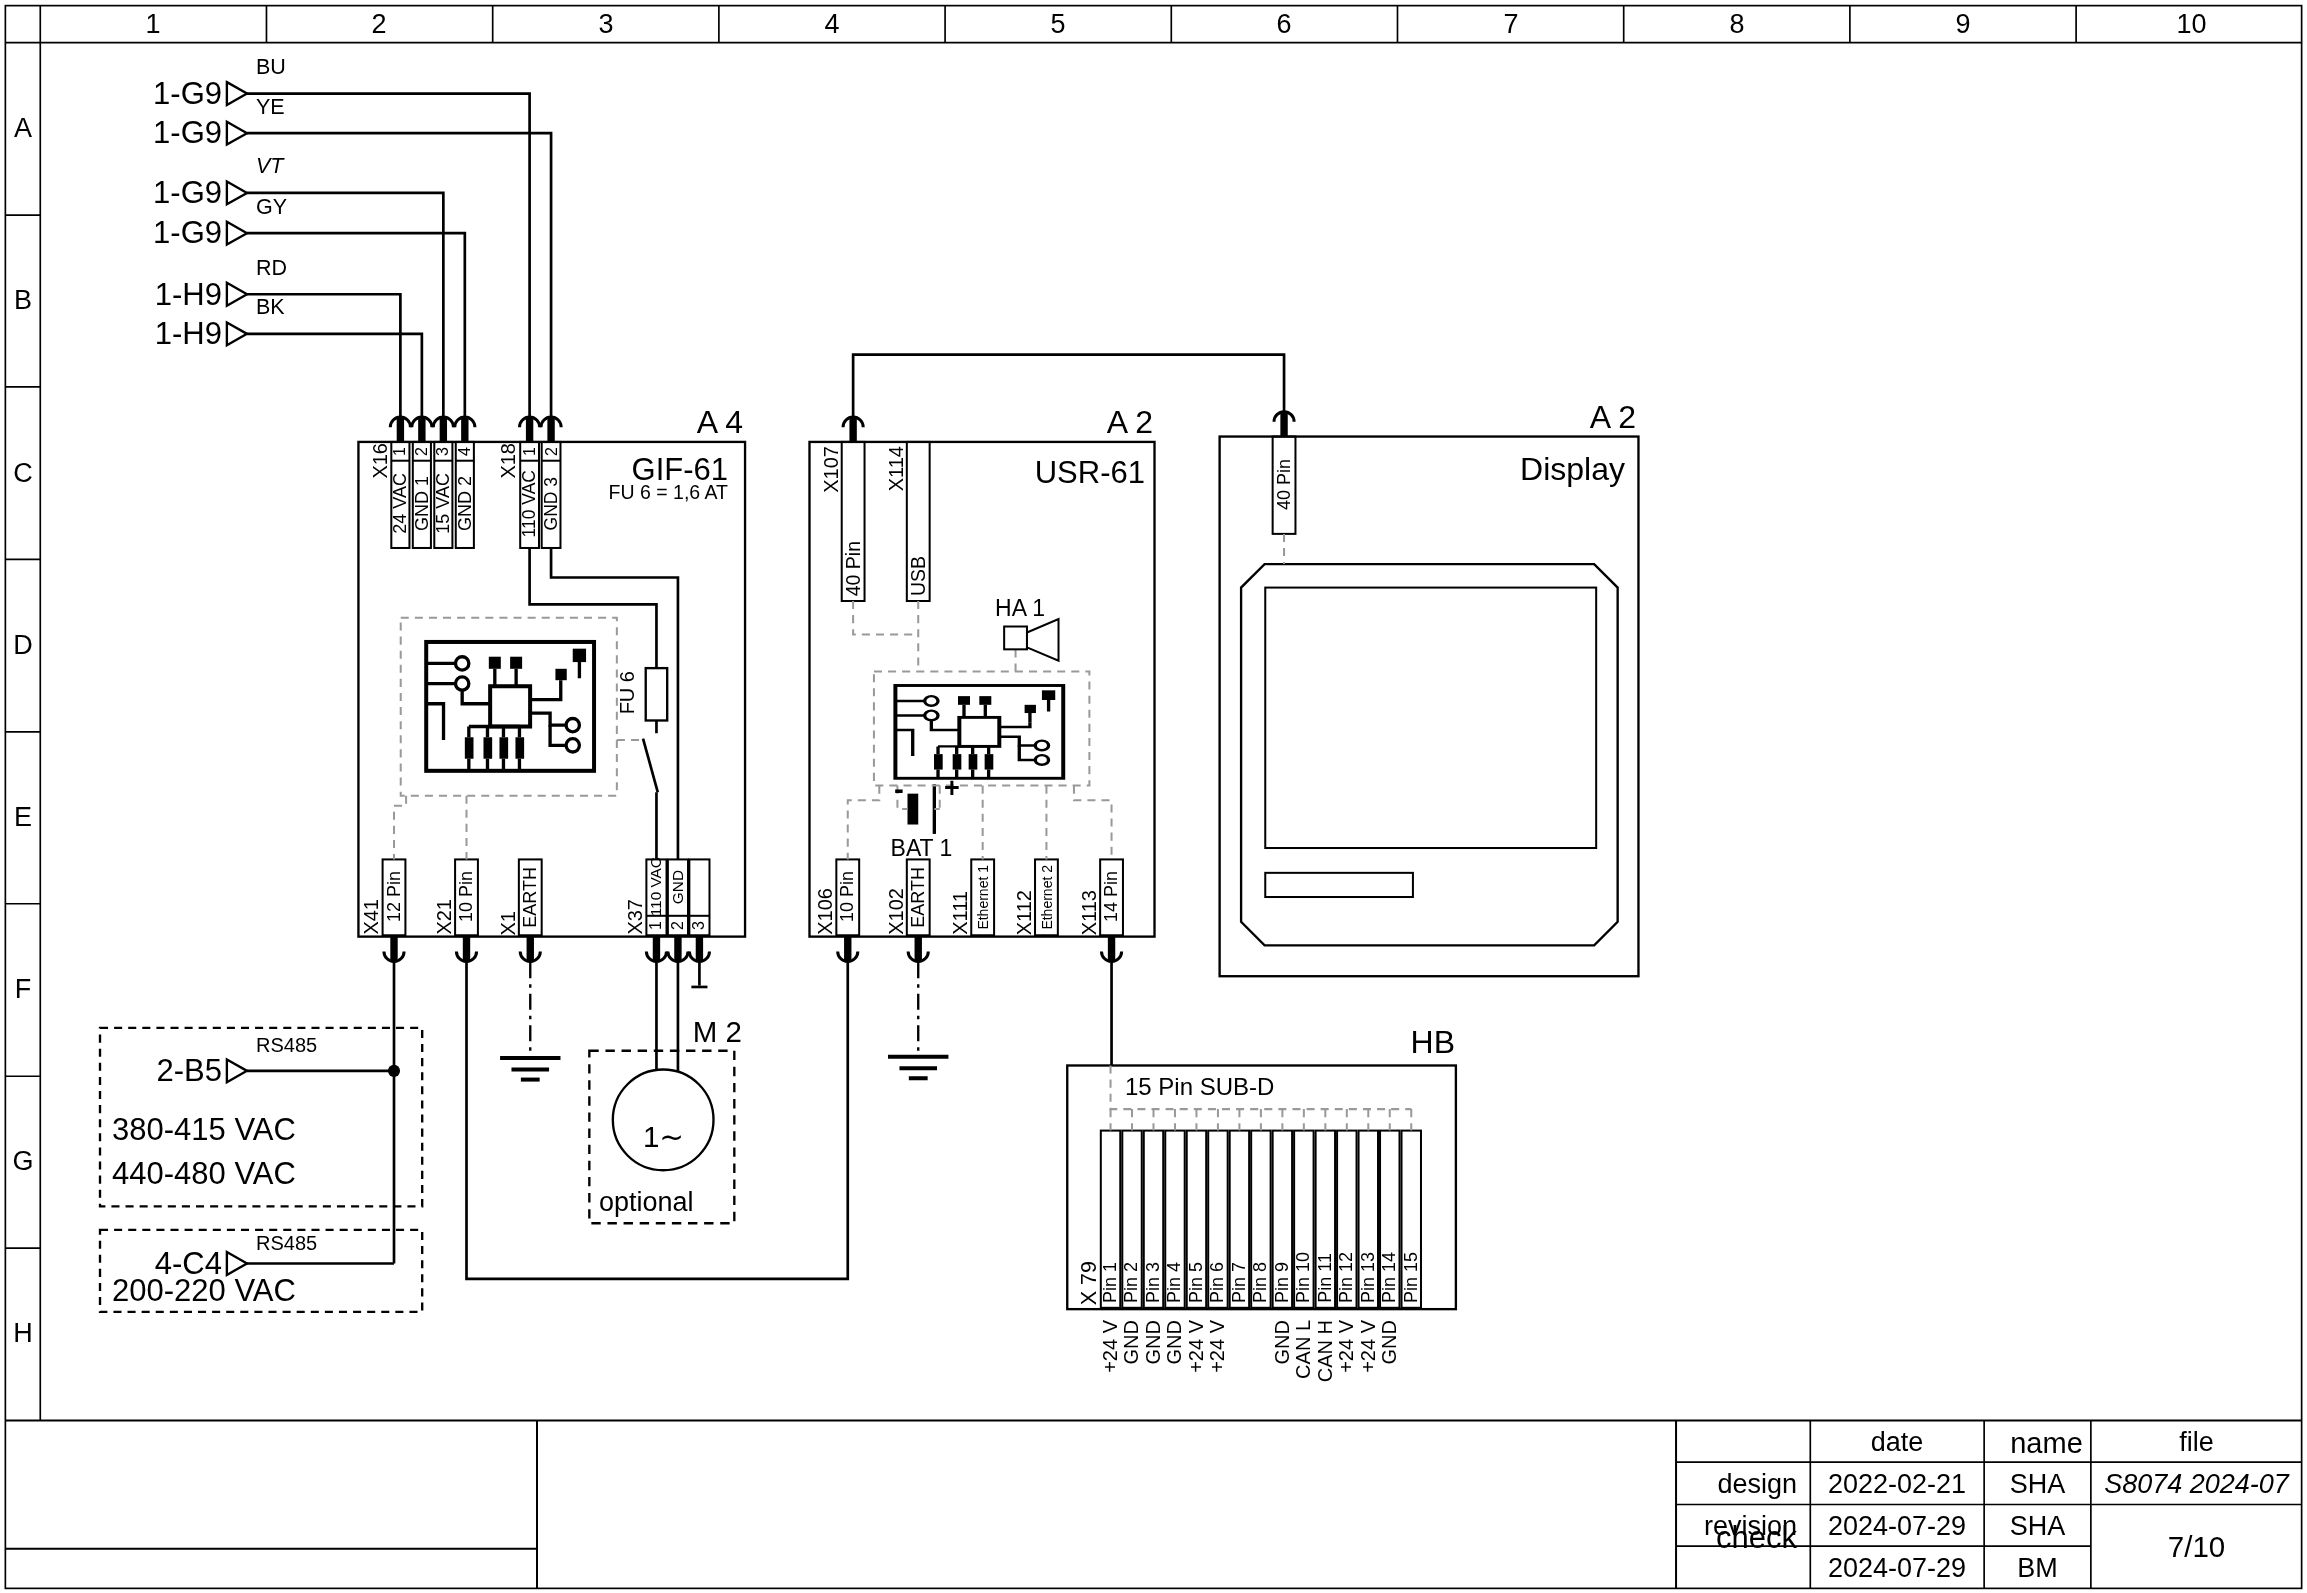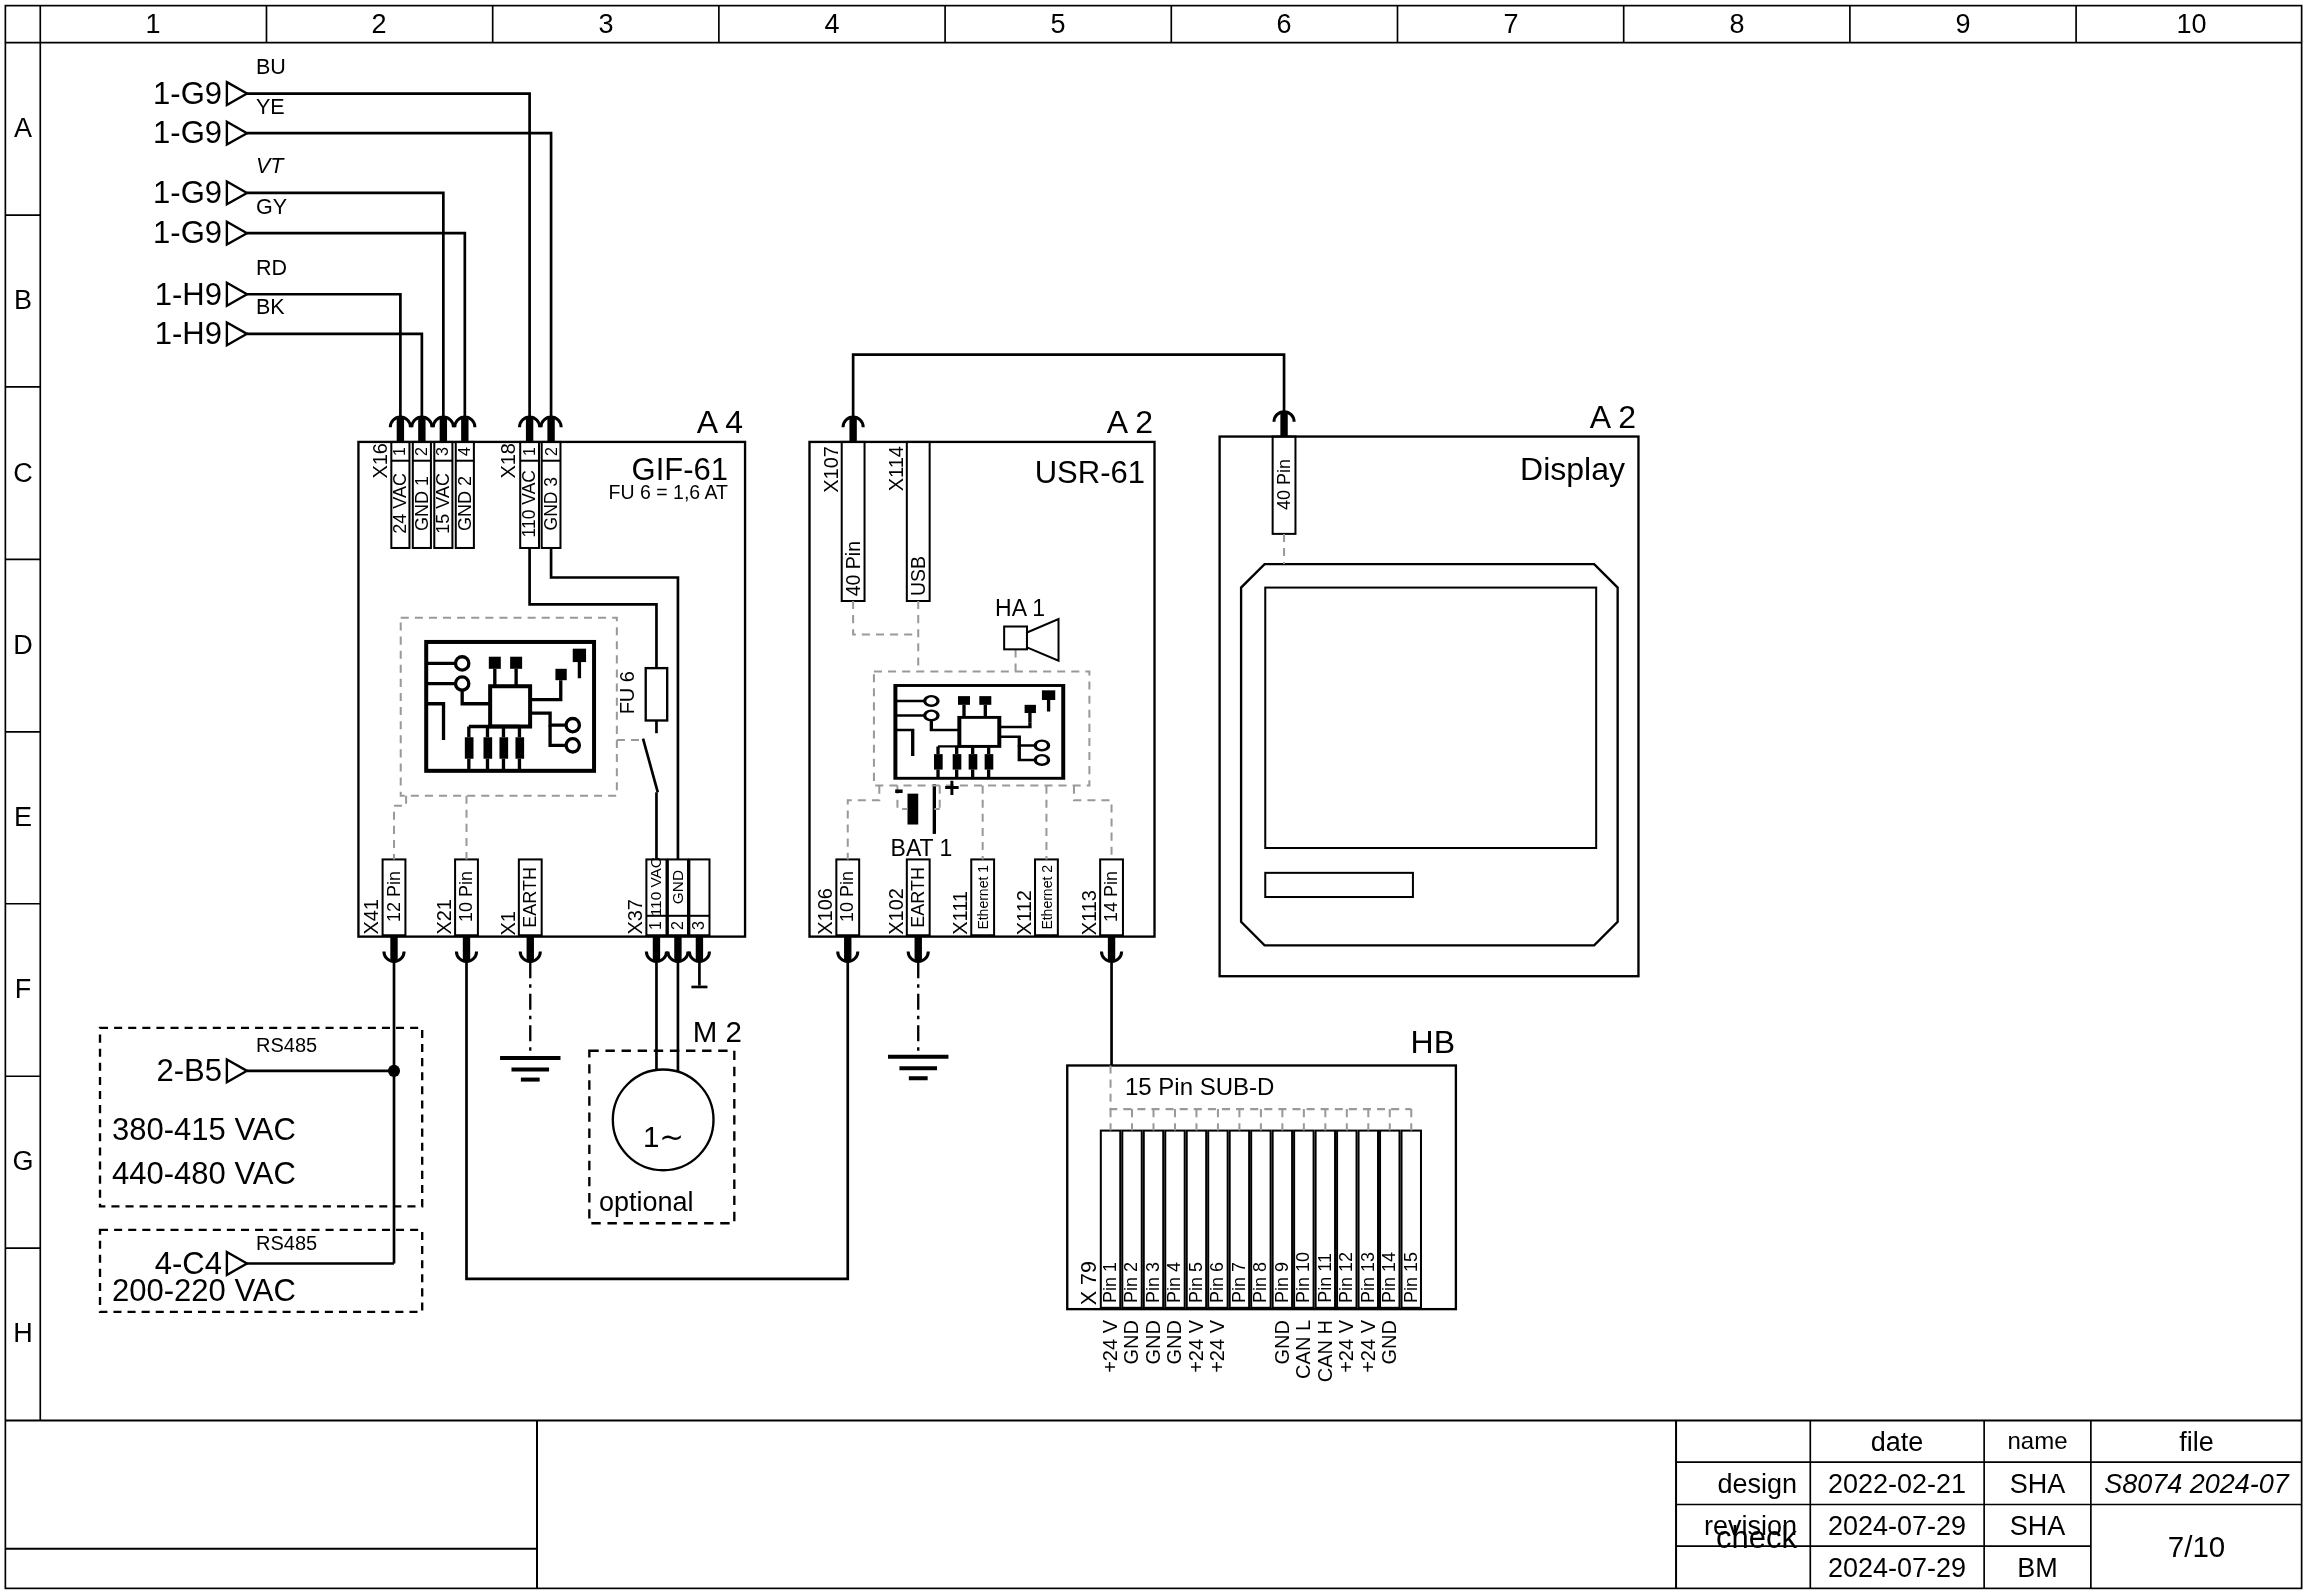--- a/index.html
+++ b/index.html
@@ -556,21 +556,21 @@
 
 <div class="t tr" style="left:121px;top:1053px;width:101px;font-size:31px;">2-B5</div>
 <div class="t" style="left:256px;top:1034px;width:101px;font-size:20px;">RS485</div>
 <div class="t" style="left:112px;top:1112px;width:282px;font-size:31px;">380-415 VAC</div>
 <div class="t" style="left:112px;top:1156px;width:282px;font-size:31px;">440-480 VAC</div>
 <div class="t tr" style="left:121px;top:1246px;width:101px;font-size:31px;">4-C4</div>
 <div class="t" style="left:256px;top:1232px;width:101px;font-size:20px;">RS485</div>
 <div class="t" style="left:112px;top:1273px;width:282px;font-size:31px;">200-220 VAC</div>
 
 <div class="t tc" style="left:1810px;top:1427px;width:174px;font-size:27px;">date</div>
-<div class="t tc" style="left:1984px;top:1427px;width:107px;font-size:24px;">name</div>
+<div class="t tc" style="left:1984px;top:1427px;width:107px;font-size:29px;padding-left:9px;">name</div>
 <div class="t tc" style="left:2091px;top:1427px;width:211px;font-size:27px;">file</div>
 <div class="t tr" style="left:1676px;top:1469px;width:121px;font-size:27px;">design</div>
 <div class="t tc" style="left:1810px;top:1469px;width:174px;font-size:27px;">2022-02-21</div>
 <div class="t tc" style="left:1984px;top:1469px;width:107px;font-size:27px;">SHA</div>
 <div class="t tr" style="left:1676px;top:1511px;width:121px;font-size:27px;">revision</div>
 <div class="t tc" style="left:1810px;top:1511px;width:174px;font-size:27px;">2024-07-29</div>
 <div class="t tc" style="left:1984px;top:1511px;width:107px;font-size:27px;">SHA</div>
 <div class="t tr" style="left:1676px;top:1492px;width:121px;font-size:31px;margin-top:28px;">check</div>
 <div class="t tc" style="left:1810px;top:1553px;width:174px;font-size:27px;">2024-07-29</div>
 <div class="t tc" style="left:1984px;top:1553px;width:107px;font-size:27px;">BM</div>

